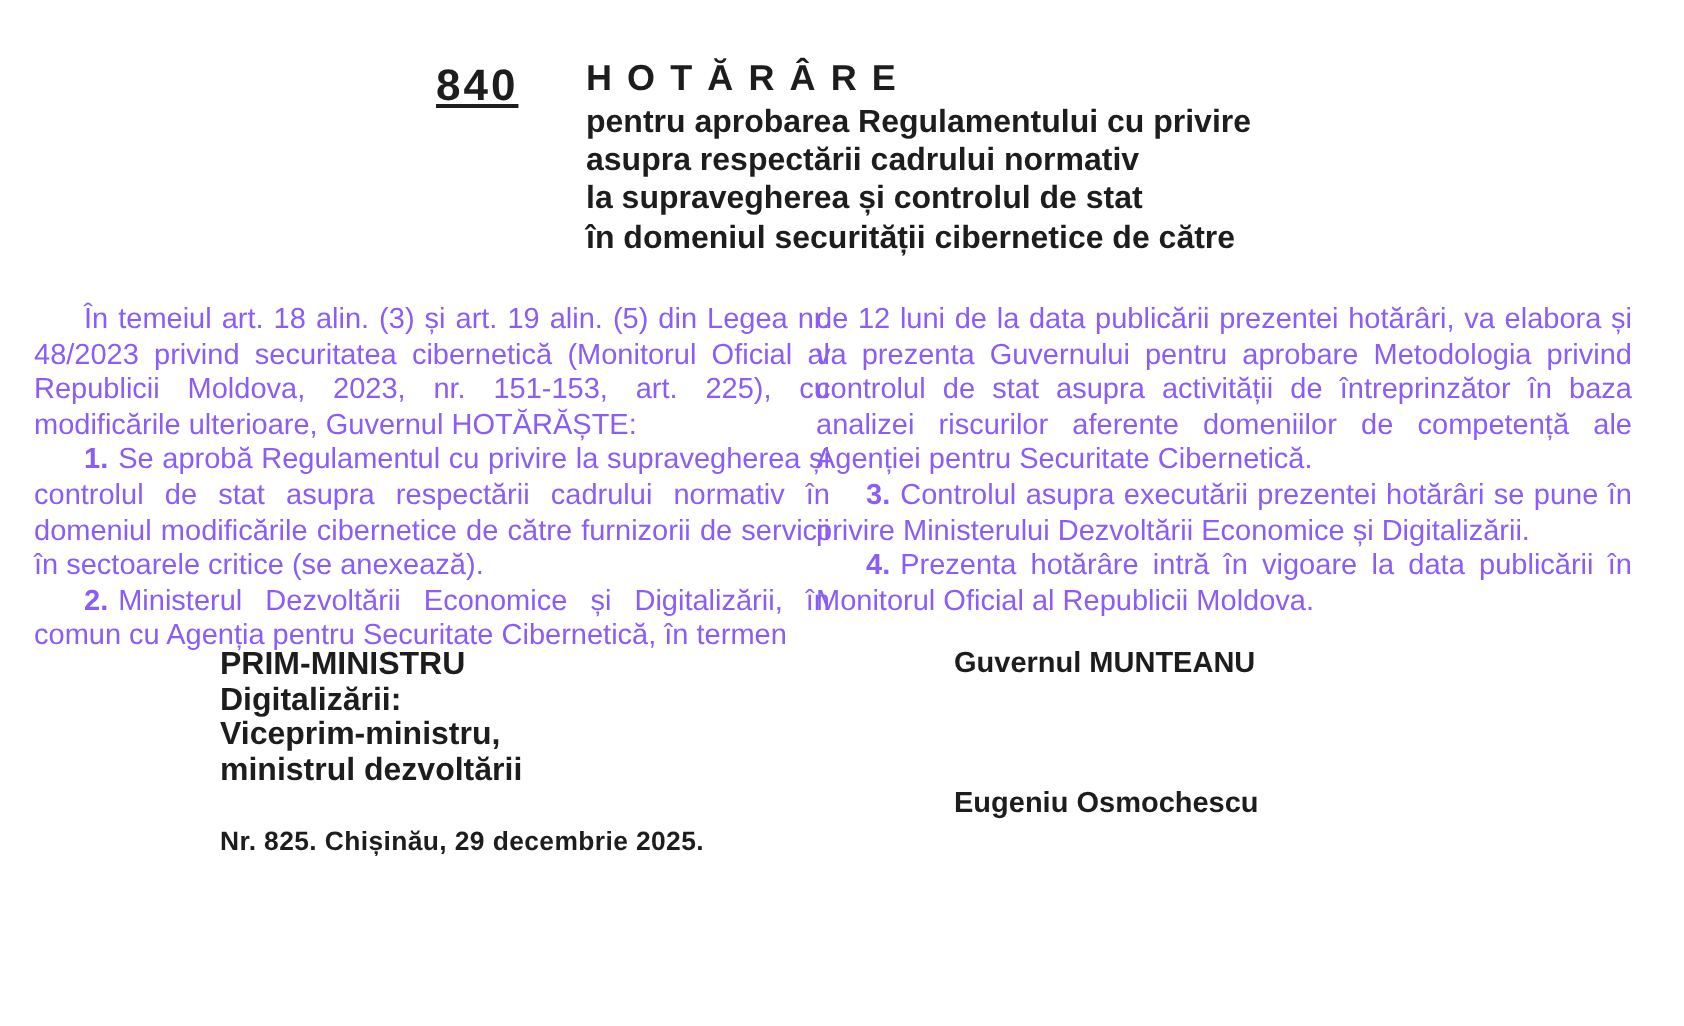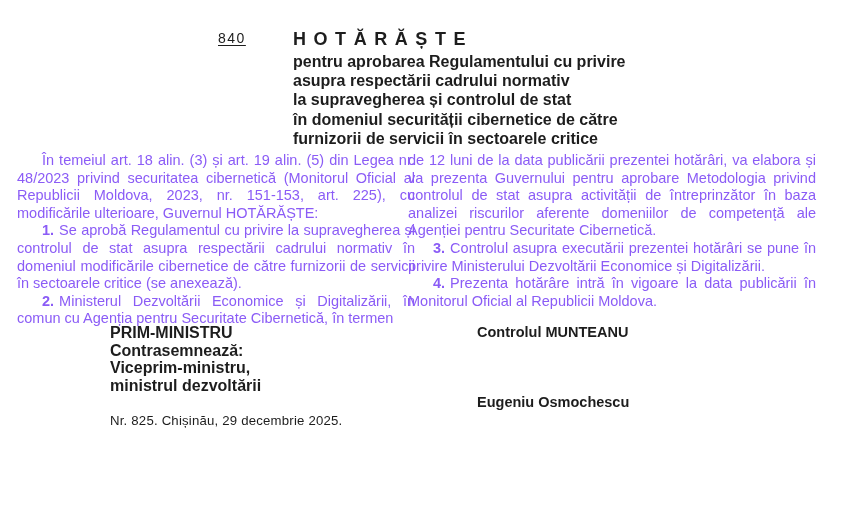--- a/index.html
+++ b/index.html
@@ -16,22 +16,22 @@
     font-family: "Liberation Sans", sans-serif;
     color: #1d1d1d;
     -webkit-font-smoothing: antialiased;
   }
 
   
   .doc-number {
     position: absolute;
     left: 218px;
     top: 30px;
-    font-size: 14px;
-    font-weight: 400;
+    font-size: 22px;
+    font-weight: 700;
     letter-spacing: 1.5px;
     text-decoration: underline;
     text-underline-offset: 2px;
     text-align: center;
   }
   .title-block {
     position: absolute;
     left: 293px;
     top: 29px;
     width: 540px;
@@ -87,38 +87,37 @@
     white-space: nowrap;
   }
   .sig-name-pm { top: 324px; }
   .sig-name-countersign { top: 394px; text-align: center; }
 
   .footer-note {
     position: absolute;
     left: 110px;
     top: 413px;
     font-size: 13.2px;
-    font-weight: 400;
+    font-weight: 700;
     letter-spacing: 0.2px;
   }
 </style>
 </head>
 <body>
 
 <div class="page">
 
   <div class="doc-number">840</div>
 
   <div class="title-block">
-    <div class="doc-title">HOTĂRĂȘTE</div>
+    <div class="doc-title">HOTĂRÂRE</div>
     <div class="subtitle-line">pentru aprobarea Regulamentului cu privire</div>
     <div class="subtitle-line">asupra respectării cadrului normativ</div>
     <div class="subtitle-line">la supravegherea și controlul de stat</div>
     <div class="subtitle-line">în domeniul securității cibernetice de către</div>
-    <div class="subtitle-line">furnizorii de servicii în sectoarele critice</div>
   </div>
 
   <div class="col col-left">
     <p class="indent">
       <span class="p-marker"></span><span>În temeiul art. 18 alin. (3) și art. 19 alin. (5) din Legea nr. 48/2023 privind securitatea cibernetică (Monitorul Oficial al Republicii Moldova, 2023, nr. 151-153, art. 225), cu modificările ulterioare, Guvernul HOTĂRĂȘTE:</span>
     </p>
     <p class="indent">
       <span class="p-marker">1.</span><span>Se aprobă Regulamentul cu privire la supravegherea și controlul de stat asupra respectării cadrului normativ în domeniul modificările cibernetice de către furnizorii de servicii în sectoarele critice (se anexează).</span>
     </p>
     <p class="indent">
@@ -133,23 +132,23 @@
     <p class="indent">
       <span class="p-marker">3.</span><span>Controlul asupra executării prezentei hotărâri se pune în privire Ministerului Dezvoltării Economice și Digitalizării.</span>
     </p>
     <p class="indent">
       <span class="p-marker">4.</span><span>Prezenta hotărâre intră în vigoare la data publicării în Monitorul Oficial al Republicii Moldova.</span>
     </p>
   </div>
 
   <div class="sig-left">
     <div>PRIM-MINISTRU</div>
-    <div>Contrasemnează:</div>
+    <div>Digitalizării:</div>
     <div>Viceprim-ministru,</div>
     <div>ministrul dezvoltării</div>
   </div>
 
-  <div class="sig-name sig-name-pm">Controlul MUNTEANU</div>
+  <div class="sig-name sig-name-pm">Guvernul MUNTEANU</div>
   <div class="sig-name sig-name-countersign">Eugeniu Osmochescu</div>
 
   <div class="footer-note">Nr. 825. Chișinău, 29 decembrie 2025.</div>
 
 </div>
 
 </body></html>

